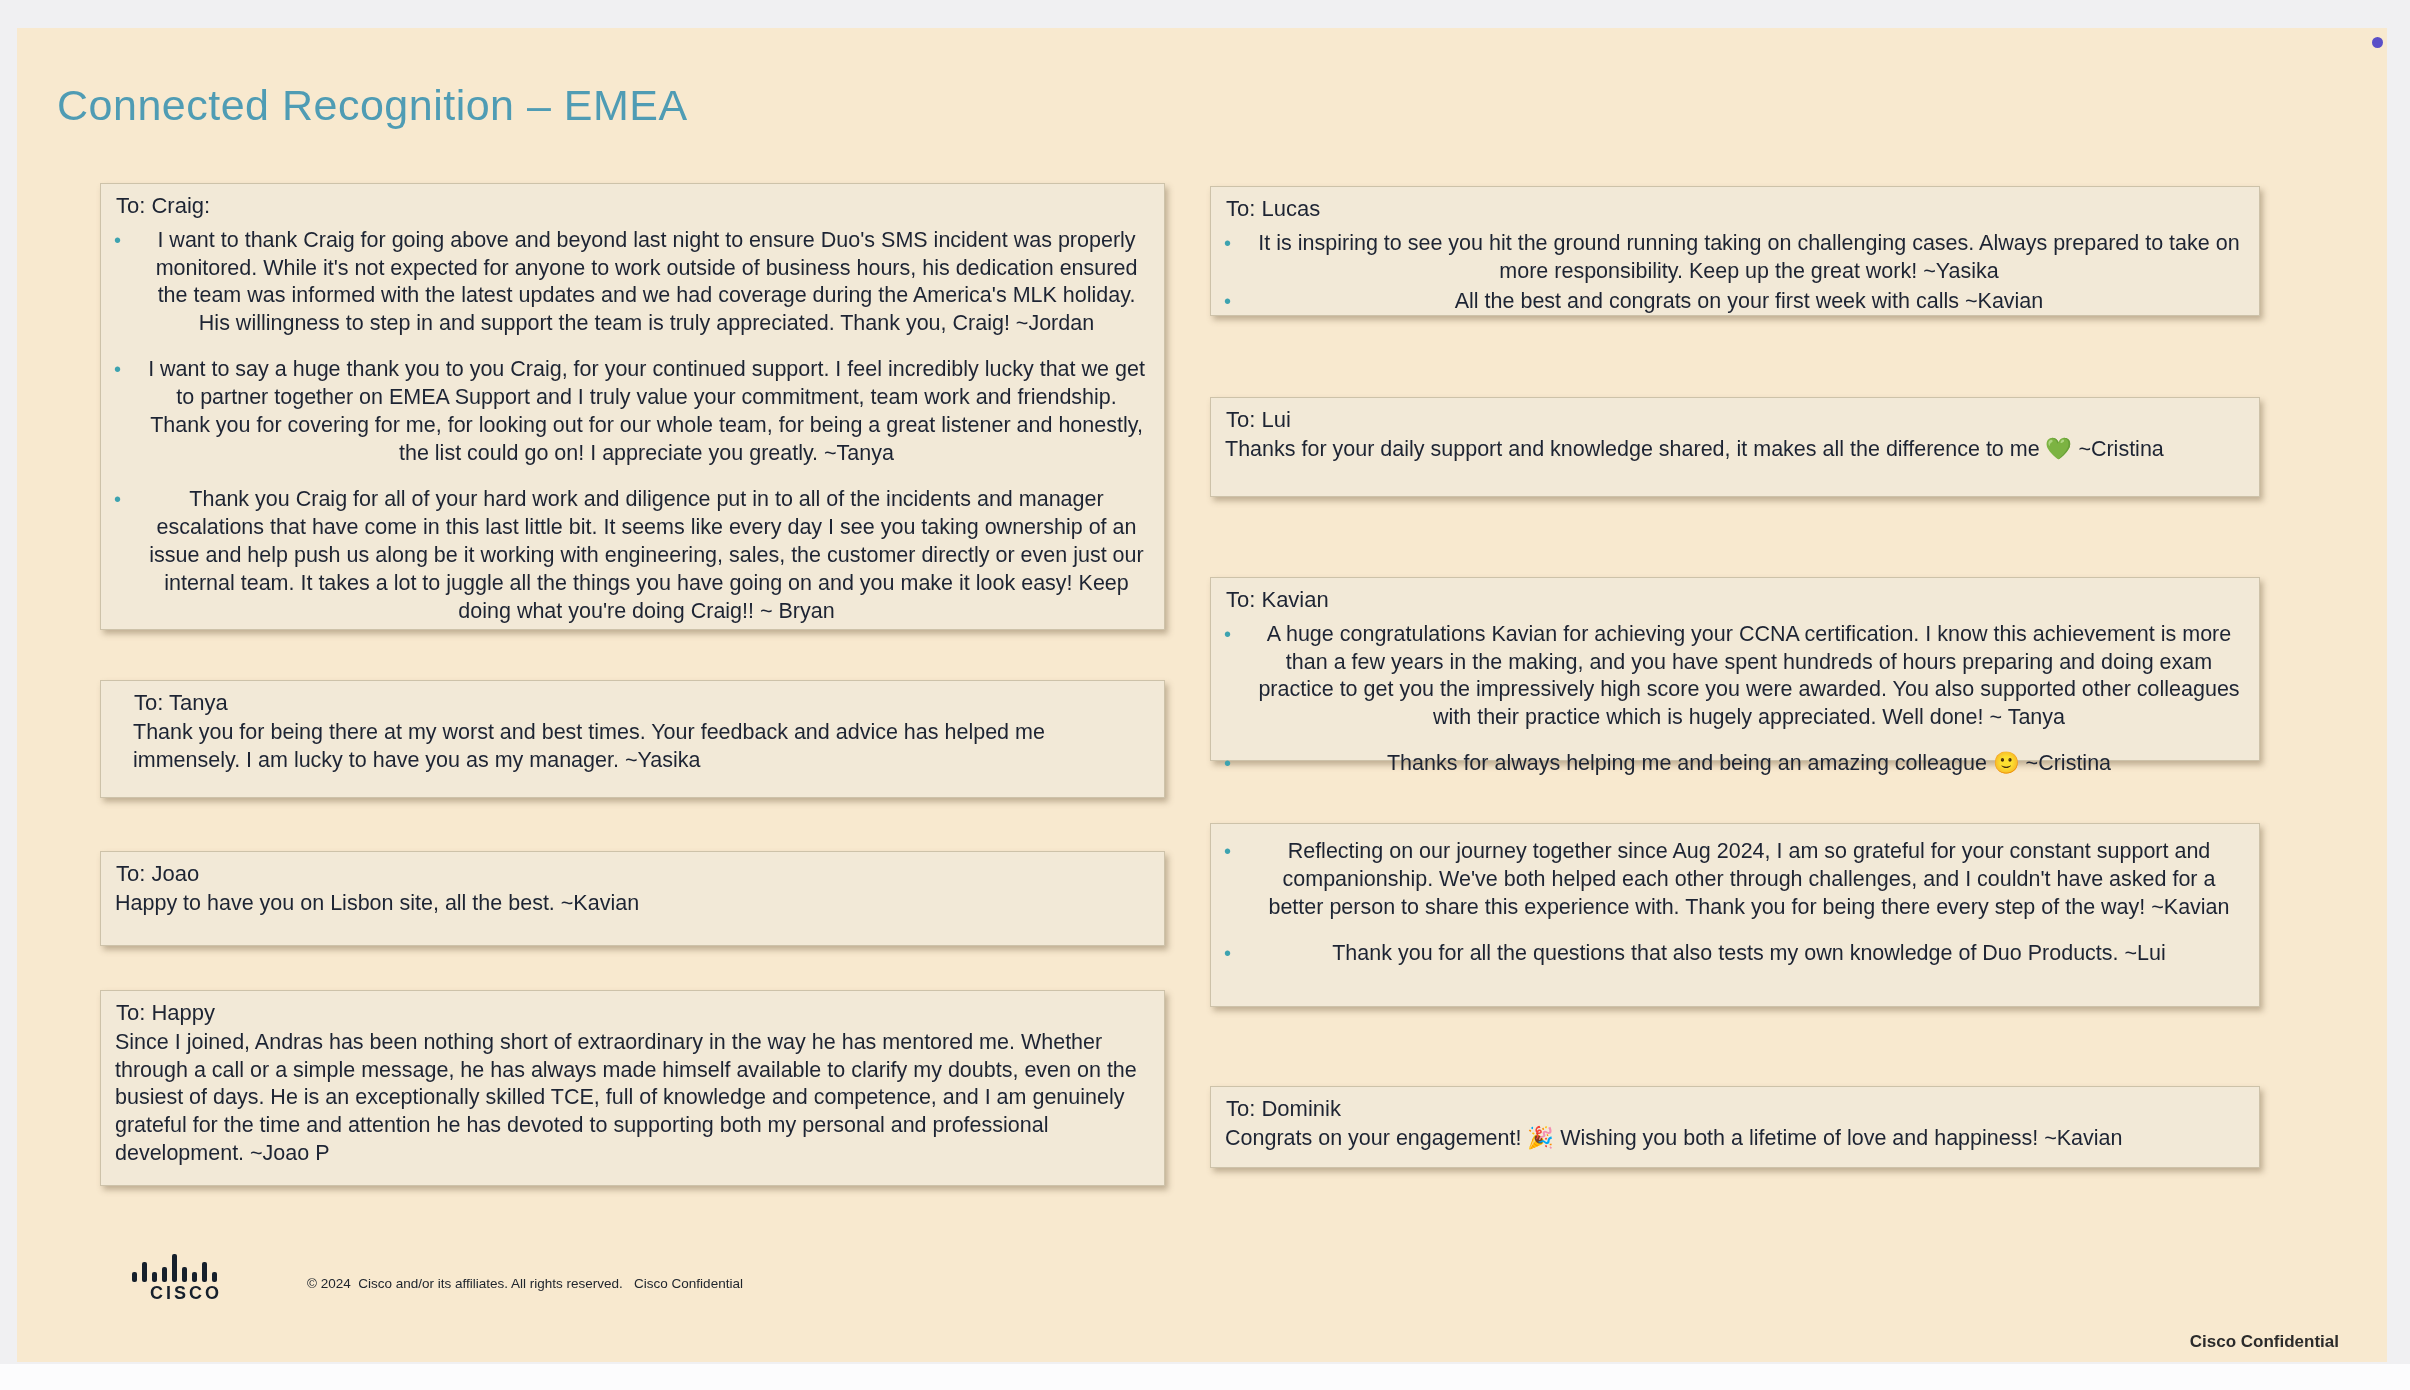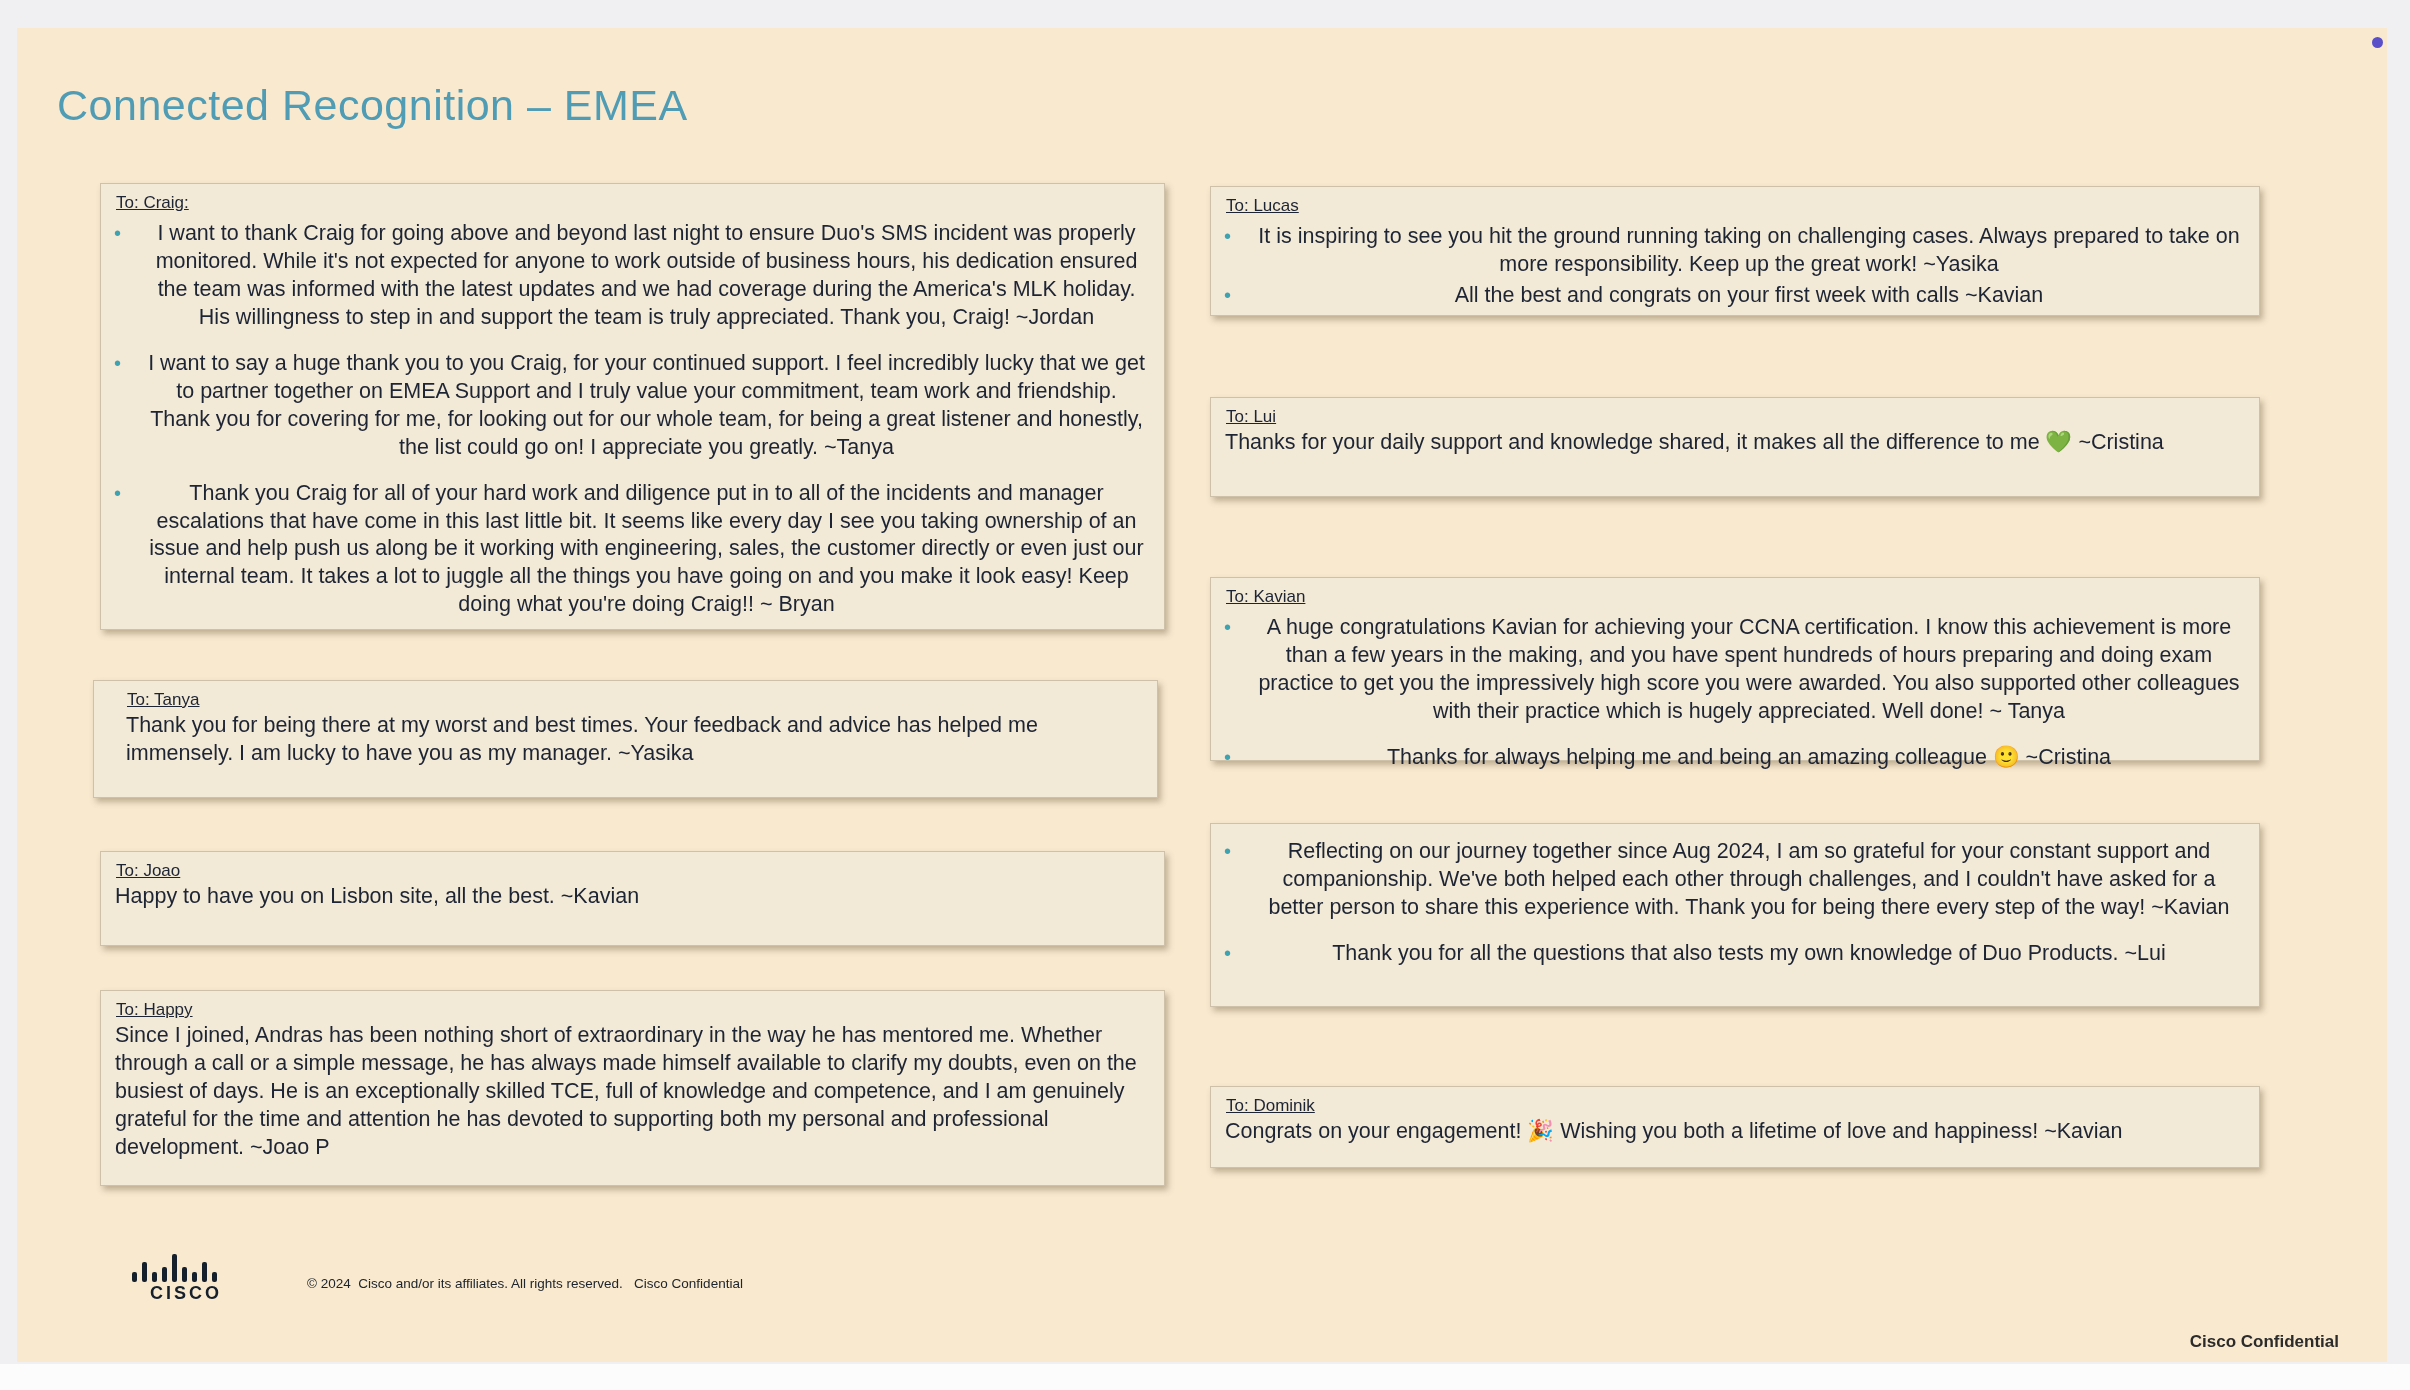--- a/index.html
+++ b/index.html
@@ -29,37 +29,36 @@
   .card {
     position:absolute;
     background:#f2e9d7;
     border:1px solid #cdc2a9;
     box-shadow:3px 4px 6px rgba(125,105,75,.45);
     padding:8px 16px 8px 14px;
     color:#1d2433;
     font-size:21.5px; line-height:1.3;
   }
   .card-heading {
-    text-decoration:underline;
     margin:0 0 1px 1px;
-    font-size:17px; font-weight:400;
+    font-size:22px; font-weight:400;
   }
   .card ul { list-style:none; margin:6px 0 0 0; padding:0; }
   .card li { position:relative; padding-left:30px; margin-bottom:18px;text-align:center; }
   .card ul.tight li { margin-bottom:3px; }
   .card li:last-child { margin-bottom:0; }
   .card li::before {
     content:"\2022";
     position:absolute; left:-1px; top:0;
     color:#3da3b0; font-size:20px;
   }
   .card-text { margin-top:1px; }
   
   .card-craig    { left:83px;   top:155px;  width:1065px; height:447px; }
-  .card-tanya    { left:76px;   top:652px;  width:1065px; height:118px;padding-left:32px; }
+  .card-tanya    { left:83px;   top:652px;  width:1065px; height:118px;padding-left:32px; }
   .card-joao     { left:83px;   top:823px;  width:1065px; height:95px;  }
   .card-andras   { left:83px;   top:962px;  width:1065px; height:196px; }
   
   .card-lucas    { left:1193px; top:158px;  width:1050px; height:130px; }
   .card-lui      { left:1193px; top:369px;  width:1050px; height:100px; }
   .card-kavian   { left:1193px; top:549px;  width:1050px; height:184px; }
   .card-cristina { left:1193px; top:795px;  width:1050px; height:184px; }
   .card-dominik  { left:1193px; top:1058px; width:1050px; height:82px;  }
 
   .footer {

